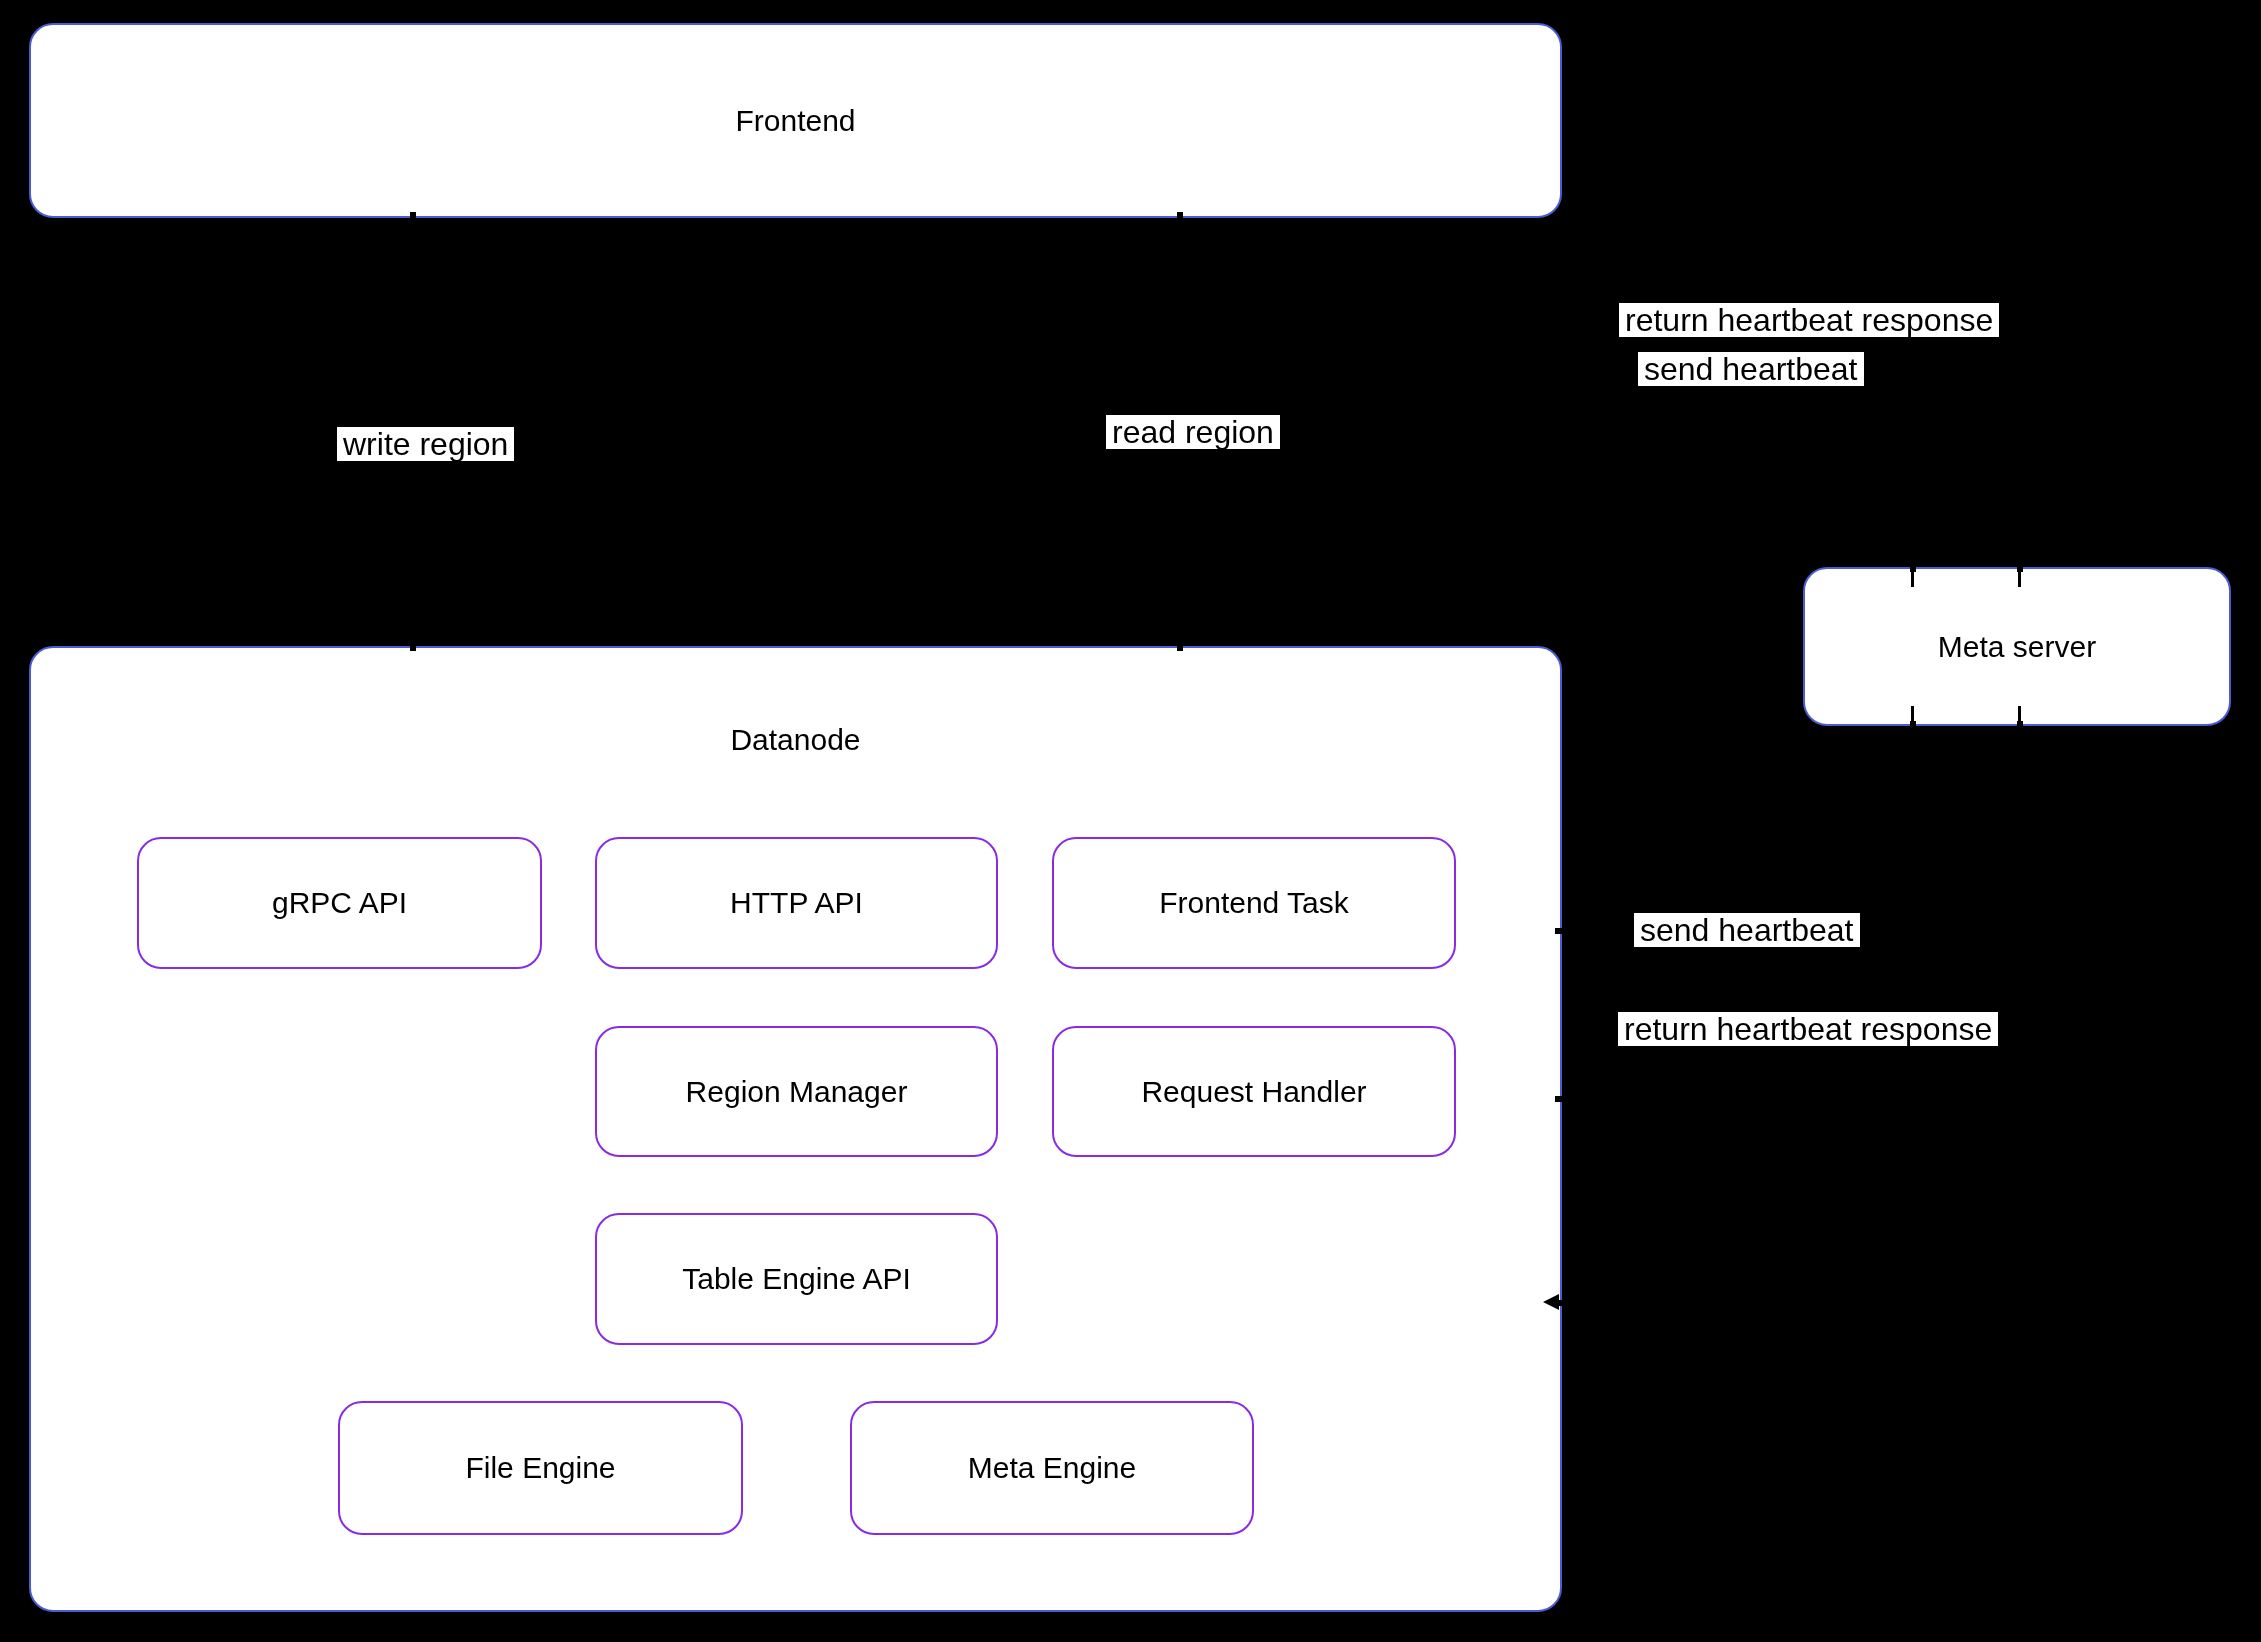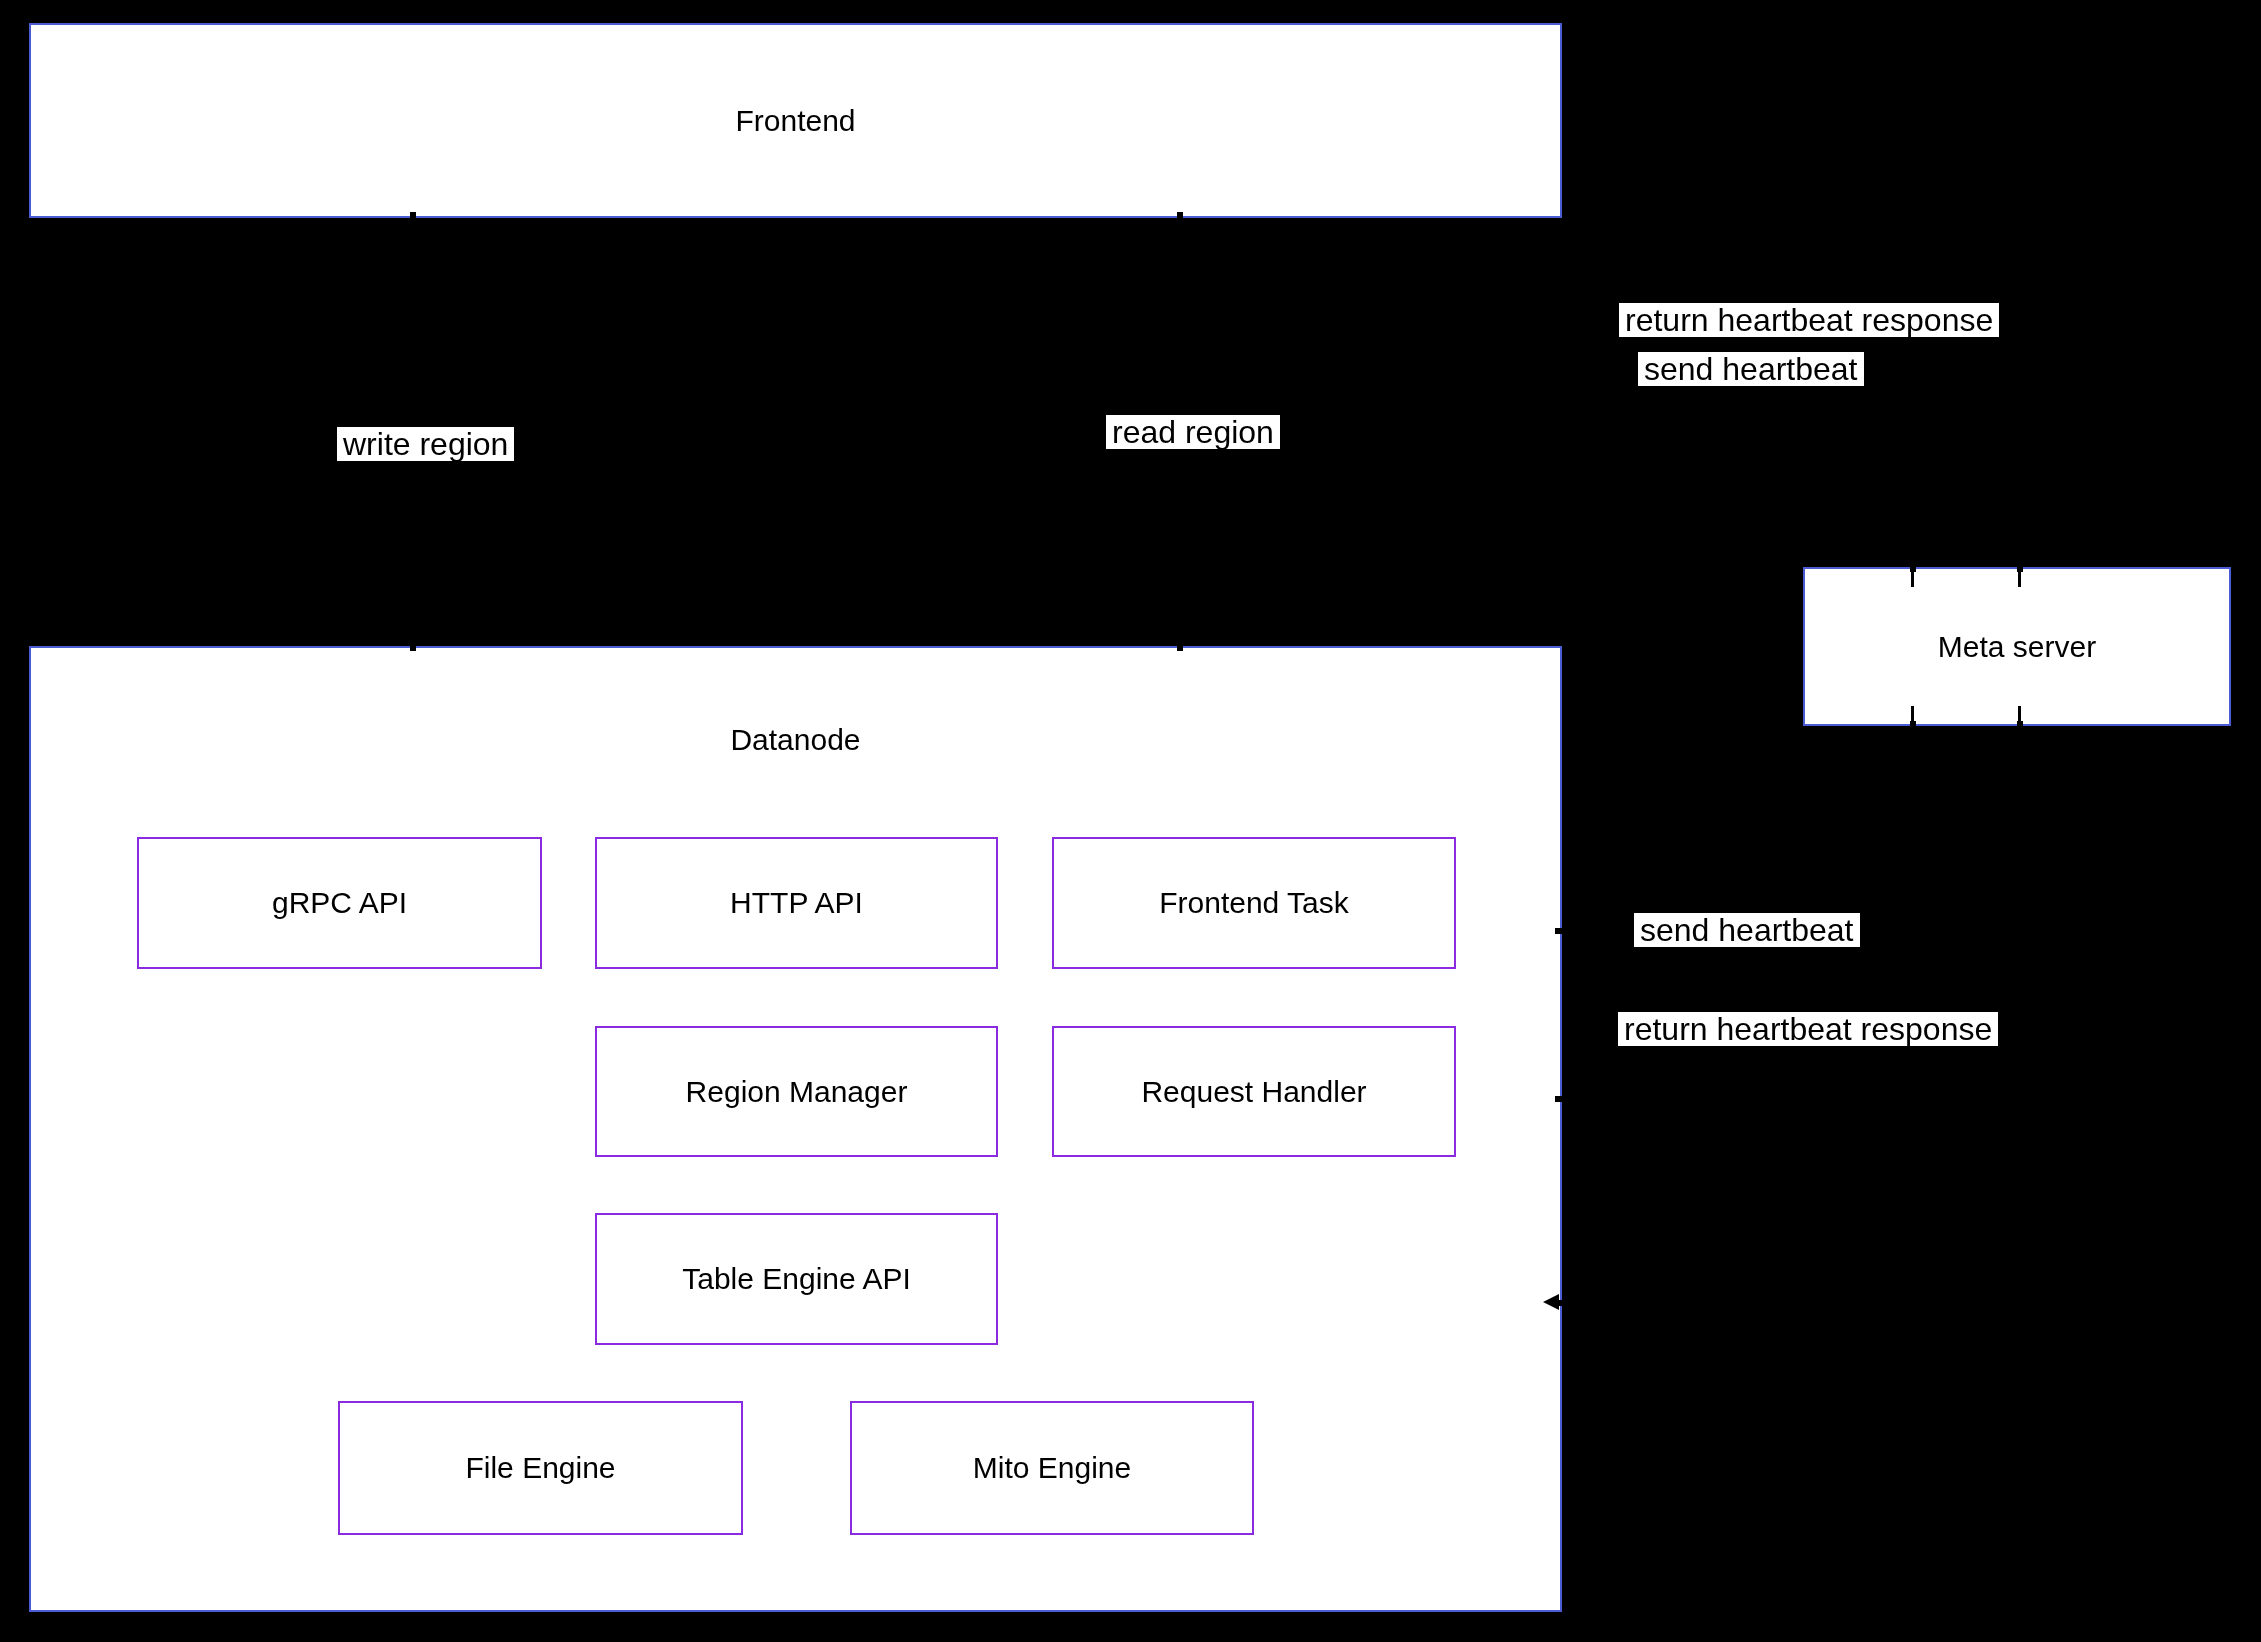--- a/index.html
+++ b/index.html
@@ -2,21 +2,21 @@
 <html style="--background: #000000; --node-fill: #ffffff; --outer-border: #4a5bd4; --inner-border: #8a2be2; --text: #000000; --label-bg: #ffffff;font-size:10.8px"><head>
 <meta charset="utf-8">
 <style>
   html,body{margin:0;padding:0;}
   body{
     width:2261px;height:1643px;
     background:var(--background,#000);
     font-family:"Liberation Sans",sans-serif;
   }
   .canvas{position:relative;width:2261px;height:1643px;background:var(--background,#000);overflow:hidden;}
-  .node{position:absolute;box-sizing:border-box;background:var(--node-fill,#fff);color:var(--text,#000);}
+  .node{position:absolute;box-sizing:border-box;background:var(--node-fill,#fff);color:var(--text,#000);border-radius:24px;}
   .outer{border:2px solid var(--outer-border,#4a5bd4);}
   .inner{border:2px solid var(--inner-border,#8a2be2);display:flex;align-items:center;justify-content:center;font-size:30px;}
   .center-label{display:flex;align-items:center;justify-content:center;font-size:30px;}
   .datanode-title{position:absolute;top:75px;left:0;width:100%;text-align:center;font-size:30px;}
   .edge-label{
     position:absolute;background:var(--label-bg,#fff);color:var(--text,#000);
     font-size:32px;line-height:34px;padding:0 6px;white-space:nowrap;
   }
   .notch-v{position:absolute;width:6px;height:9.4px;background:var(--background,#000);}
   .notch-h{position:absolute;width:9.4px;height:6px;background:var(--background,#000);}
@@ -57,21 +57,21 @@
     </div>
 
     <div class="node inner" style="left:564px;top:565px;width:403px;height:132px;">
       <span>Table Engine API</span>
     </div>
 
     <div class="node inner" style="left:307px;top:753px;width:405px;height:134px;">
       <span>File Engine</span>
     </div>
     <div class="node inner" style="left:819px;top:753px;width:404px;height:134px;">
-      <span>Mito Engine</span>
+      <span>Meta Engine</span>
     </div>
   </div>
 
   <div class="node outer center-label" style="left:1803px;top:567px;width:428px;height:159px;">
     <span>Meta server</span>
   </div>
 
   <span class="edge-label" style="left:337px;top:427px;">write region</span>
   <span class="edge-label" style="left:1106px;top:415px;">read region</span>
   <span class="edge-label" style="left:1619px;top:303px;">return heartbeat response</span>

